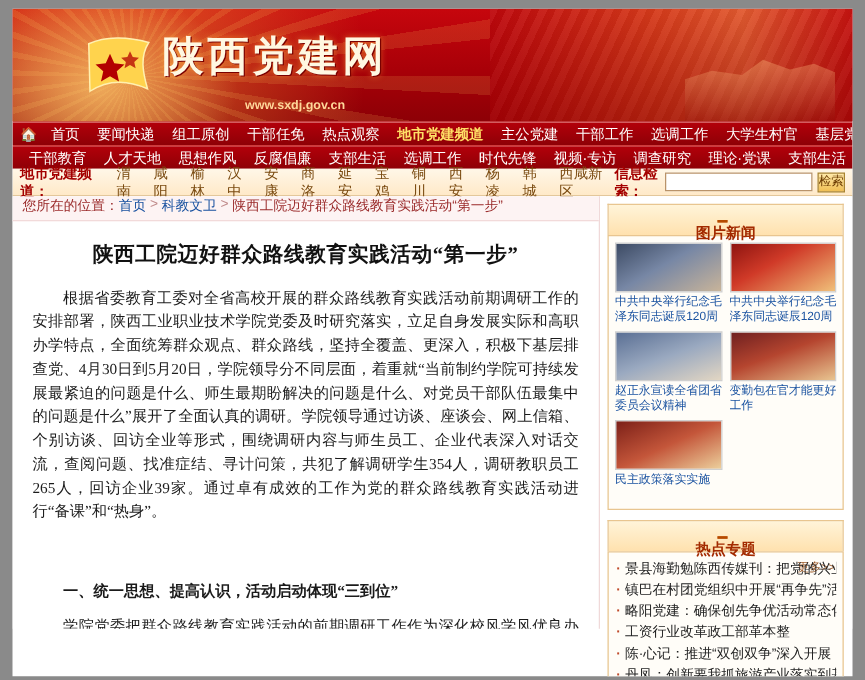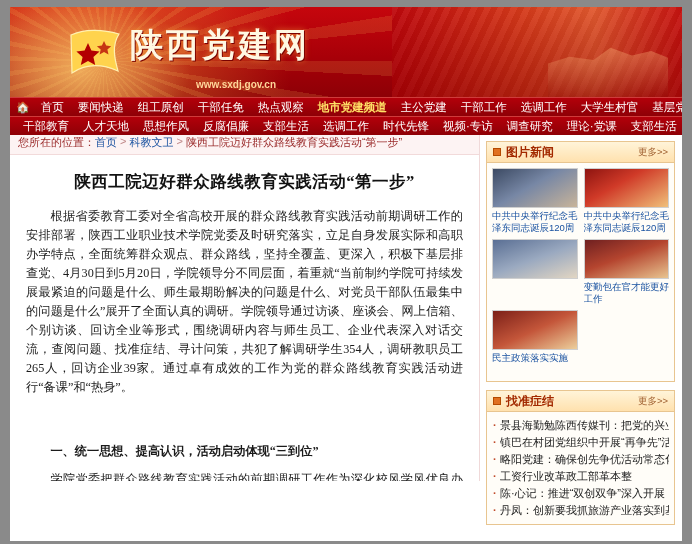--- a/index.html
+++ b/index.html
@@ -182,22 +182,22 @@
     background: #fff;
     padding: 6px 6px 0 6px;
   }
   .panel { margin-bottom: 8px; }
   .panel-head {
     height: 21px;
     background: linear-gradient(180deg, #fff4d9 0%, #ffe1ae 100%);
     border: 1px solid #e8c590;
     border-bottom: none;
     display: flex; align-items: center;
-    padding: 0 6px;
-    font-size: 12px; font-weight: bold; color: #a32a00;
+    padding: 12px 6px;
+    font-size: 12px; font-weight: bold; color: #a32a00; flex-direction: column;
   }
   .panel-head .sq {
     width: 8px; height: 8px; margin-right: 5px;
     background: #e07020; border: 1px solid #b44a00;
   }
   .panel-head .more {
     margin-left: auto; font-size: 9.5px; color: #a06030; font-weight: normal;
   }
   .panel-body {
     border: 1px solid #e8c590;
@@ -293,20 +293,41 @@
       <a href="#">支部生活</a>
       <a href="#">选调工作</a>
       <a href="#">时代先锋</a>
       <a href="#">视频·专访</a>
       <a href="#">调查研究</a>
       <a href="#">理论·党课</a>
       <a href="#">支部生活</a>
 
     </div>
 
+    <div class="chan">
+      <span class="lbl">地市党建频道：</span>
+      <a href="#">渭南</a>
+      <a href="#">咸阳</a>
+      <a href="#">榆林</a>
+      <a href="#">汉中</a>
+      <a href="#">安康</a>
+      <a href="#">商洛</a>
+      <a href="#">延安</a>
+      <a href="#">宝鸡</a>
+      <a href="#">铜川</a>
+      <a href="#">西安</a>
+      <a href="#">杨凌</a>
+      <a href="#">韩城</a>
+      <a href="#">西咸新区</a>
+      <div class="right">
+        <span class="t">信息检索：</span>
+        <input type="text" value="" style="">
+        <div class="go">检索</div>
+      </div>
+    </div>
 
     <div class="body-wrap">
 
       <div class="left-col">
         <div class="crumb">
           <span>您所在的位置：</span>
           <a href="#">首页</a>
           <span class="sep">&gt;</span>
           <a href="#">科教文卫</a>
           <span class="sep">&gt;</span>
@@ -335,37 +356,38 @@
               <div class="news-cell">
                 <div class="thumb a"></div>
                 <div class="news-cap">中共中央举行纪念毛泽东同志诞辰120周年座谈会</div>
               </div>
               <div class="news-cell">
                 <div class="thumb b"></div>
                 <div class="news-cap">中共中央举行纪念毛泽东同志诞辰120周年座谈会</div>
               </div>
               <div class="news-cell">
                 <div class="thumb c"></div>
+                <div class="news-cap">赵正永宣读全省团省委员会议精神</div>
               </div>
               <div class="news-cell">
                 <div class="thumb d"></div>
                 <div class="news-cap">变勤包在官才能更好工作</div>
               </div>
               <div class="news-cell">
                 <div class="thumb f"></div>
                 <div class="news-cap">民主政策落实实施</div>
               </div>
             </div>
           </div>
         </div>
 
         <div class="panel">
           <div class="panel-head">
             <span class="sq"></span>
-            <span>找准症结</span>
+            <span>热点专题</span>
             <span class="more">更多&gt;&gt;</span>
           </div>
           <div class="panel-body">
             <ul class="hot-list">
               <li>景县海勤勉陈西传媒刊：把党的兴业主阵地建设</li>
               <li>镇巴在村团党组织中开展“再争先”活动</li>
               <li>略阳党建：确保创先争优活动常态化</li>
               <li>工资行业改革政工部革本整</li>
               <li>陈·心记：推进“双创双争”深入开展</li>
               <li>丹凤：创新要我抓旅游产业落实到基层</li>

